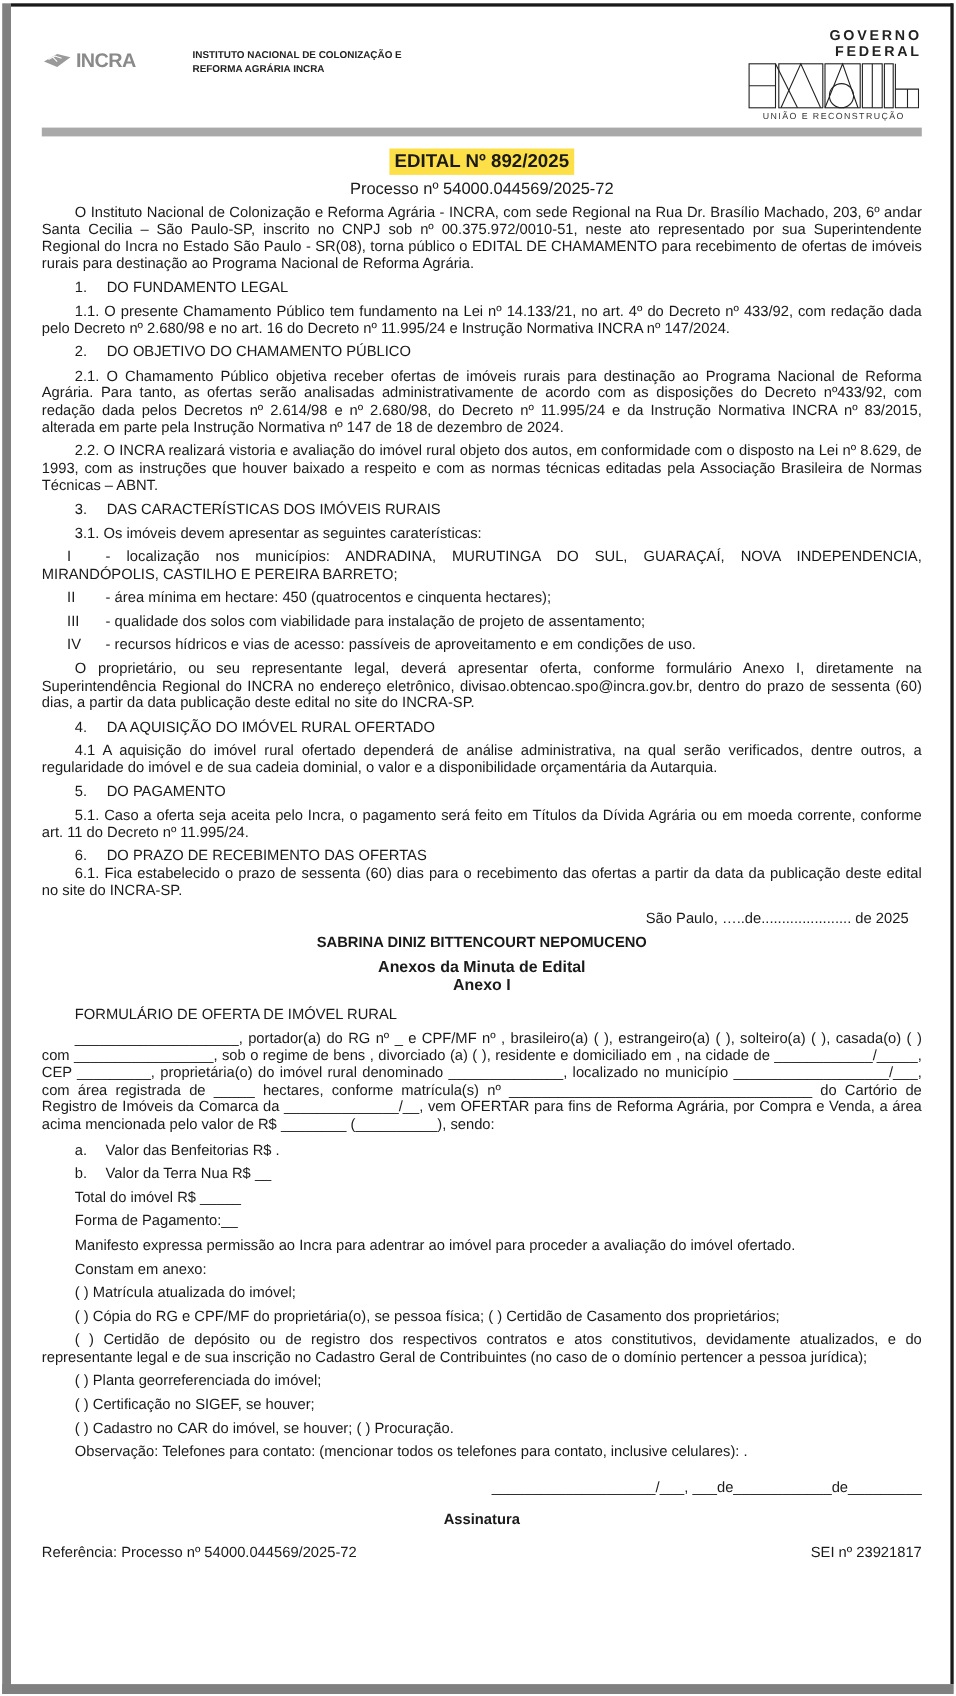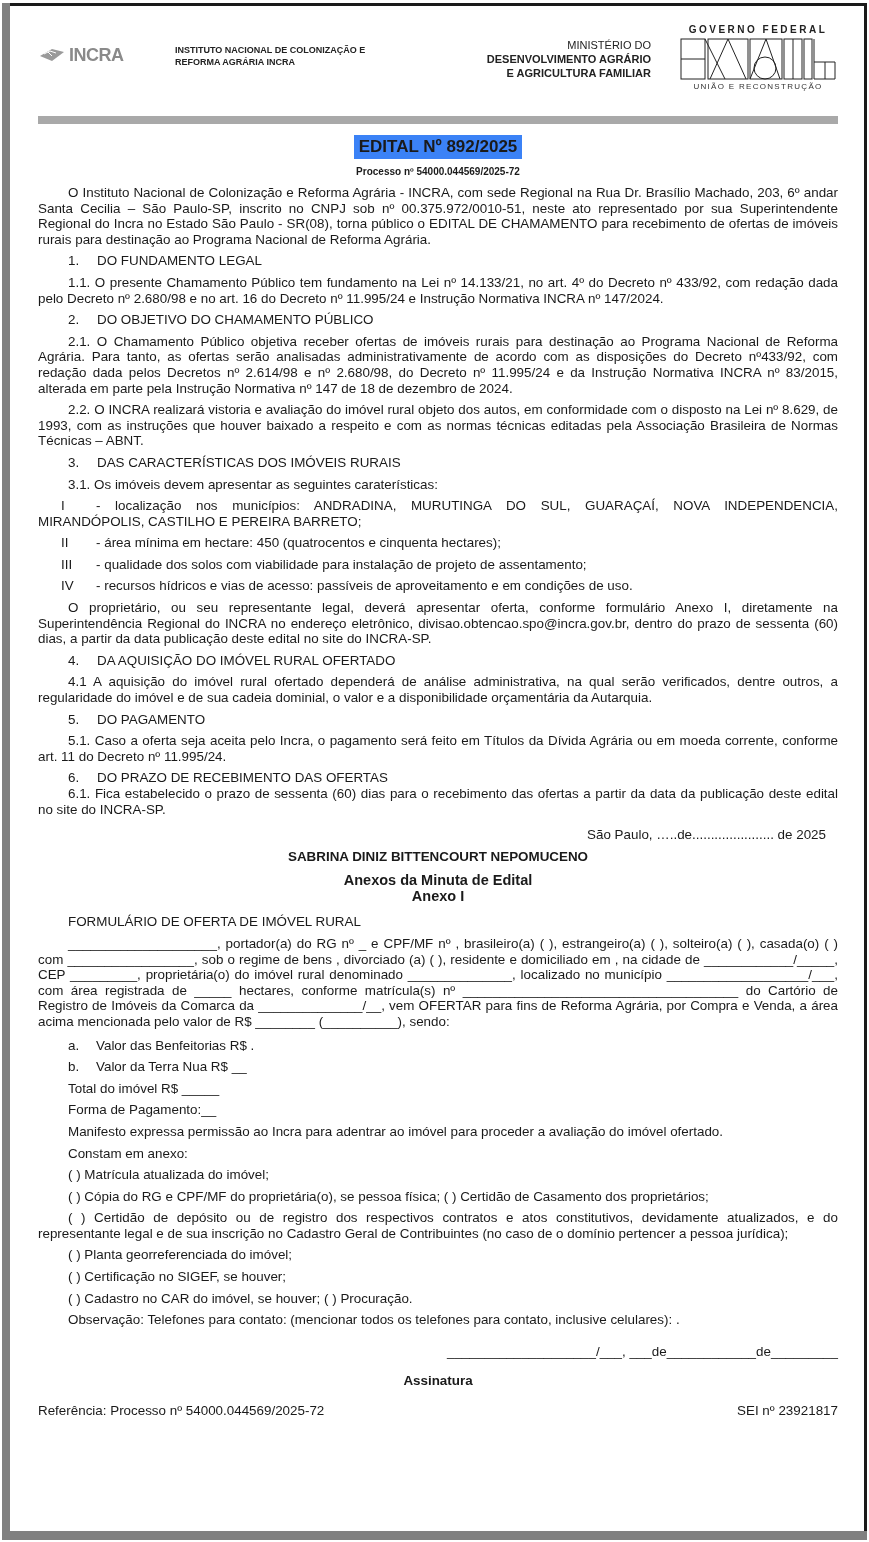--- a/index.html
+++ b/index.html
@@ -13,29 +13,29 @@
 
   .header { position: absolute; left: 38px; top: 20px; width: 800px; height: 90px; }
   .incra-logo { position: absolute; left: 0; top: 22px; width: 100px; height: 26px; display: flex; align-items: center; }
   .incra-mark { width: 28px; height: 16px; margin-right: 3px; }
   .incra-text { font-size: 18px; font-weight: bold; color: #8a8a8a; letter-spacing: -0.5px; }
   .institute { position: absolute; left: 137px; top: 24px; font-size: 9px; font-weight: bold; line-height: 12px; color: #222; }
   .ministry { position: absolute; left: 420px; top: 18px; width: 193px; text-align: right; font-size: 11px; line-height: 14px; color: #222; }
   .ministry .l1 { font-weight: normal; }
   .ministry .b { font-weight: bold; }
   .gov { position: absolute; left: 640px; top: 4px; width: 160px; text-align: center; }
-  .gov-top { font-size: 10px; font-weight: bold; letter-spacing: 2.5px; color: #222; }
+  .gov-top { font-size: 13px; font-weight: bold; letter-spacing: 2.5px; color: #222; text-align: right; }
   .gov-brasil { width: 156px; height: 42px; margin: 3px auto 2px auto; display:block; }
   .gov-bottom { font-size: 8px; letter-spacing: 1.3px; color: #333; }
   .header-bar { position: absolute; left: 38px; top: 116px; width: 800px; height: 8px; background: #a9a9a9; }
 
   .content { position: absolute; left: 38px; top: 135px; width: 800px; font-size: 13.4px; line-height: 15.6px; }
   .title-wrap { text-align: center; margin-bottom: 4px; }
-  .title { display: inline-block; background: #3b82f6; font-size: 17px; font-weight: bold; padding: 2px 5px; line-height: 20px; }
-  .subtitle { text-align: center; font-size: 10px; font-weight: bold; margin: 4px 0 4px 0; line-height: 18px; }
+  .title { display: inline-block; background: #fde047; font-size: 17px; font-weight: bold; padding: 2px 5px; line-height: 20px; }
+  .subtitle { text-align: center; font-size: 15px; font-weight: normal; margin: 4px 0 4px 0; line-height: 18px; }
   p { margin: 0; text-align: justify; }
   .ind { text-indent: 30px; }
   .gap { margin-top: 6px; }
   .sec { padding-left: 30px; margin-top: 6px; }
   .sec .num { display: inline-block; width: 29px; }
   .item { padding-left: 23px; margin-top: 6px; }
   .item .rn { display: inline-block; width: 35px; }
   .right { text-align: right; padding-right: 12px; margin-top: 6px; }
   .center-b { text-align: center; font-weight: bold; }
   .anexo-h { text-align: center; font-weight: bold; font-size: 14.5px; line-height: 16px; }
@@ -60,25 +60,20 @@
     <svg class="incra-mark" viewBox="0 0 28 16">
       <polygon points="2,9 14,2 26,5 14,14" fill="#9a9a9a"></polygon>
       <polyline points="6,7 12,4 18,6" fill="none" stroke="#ffffff" stroke-width="1"></polyline>
       <line x1="10" y1="5" x2="14" y2="9" stroke="#ffffff" stroke-width="1"></line>
     </svg>
     <span class="incra-text">INCRA</span>
   </div>
   <div class="institute">
     <div>INSTITUTO  NACIONAL DE COLONIZAÇÃO E</div>
     <div>REFORMA AGRÁRIA INCRA</div>
-  </div>
-  <div class="ministry">
-    <div class="l1">MINISTÉRIO DO</div>
-    <div class="b">DESENVOLVIMENTO AGRÁRIO</div>
-    <div class="b">E AGRICULTURA FAMILIAR</div>
   </div>
   <div class="gov">
     <div class="gov-top">GOVERNO FEDERAL</div>
     <svg class="gov-brasil" viewBox="0 0 156 42" fill="none" stroke="#222" stroke-width="1">
       <rect x="1" y="1" width="24" height="40"></rect>
       <line x1="1" y1="21" x2="25" y2="21"></line>
       <line x1="25" y1="1" x2="45" y2="41"></line>
       <polyline points="30,41 48,1 66,41"></polyline>
       <rect x="28" y="1" width="40" height="40"></rect>
       <polyline points="70,41 86,1 100,41"></polyline>

